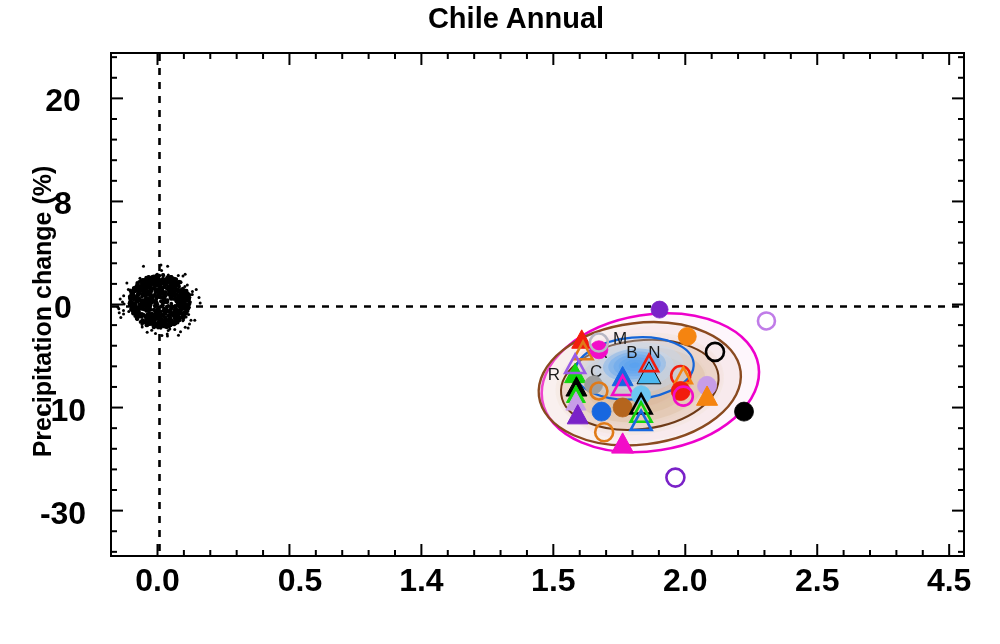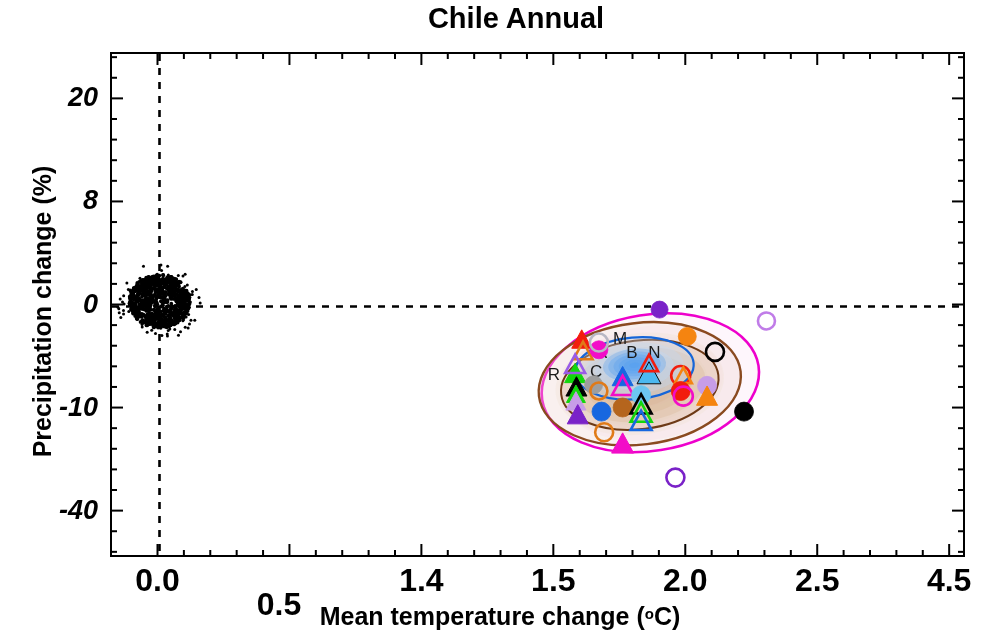--- a/index.html
+++ b/index.html
@@ -74,27 +74,26 @@
     position: absolute;
     font-size: 32px;
     font-weight: bold;
     color: #000;
     text-align: center;
     width: 80px;
     top: 562px;
   }
   .ytick-label {
     position: absolute;
-    font-size: 27px;
+    font-size: 32px;
     font-weight: bold;
     color: #000;
-    text-align: right;
+    text-align: center;
     width: 70px;
     left: 28px;
-    font-style: italic;
   }
 
   svg.overlay {
     position: absolute;
     left: 0;
     top: 0;
     width: 855px;
     height: 505px;
     overflow: visible;
   }
@@ -1292,31 +1291,30 @@
       <line x1="110" y1="98.37755102040813" x2="123" y2="98.37755102040813" stroke="#000" stroke-width="2"></line>
       <line x1="965" y1="98.37755102040813" x2="952" y2="98.37755102040813" stroke="#000" stroke-width="2"></line>
       <line x1="110" y1="77.76530612244898" x2="117" y2="77.76530612244898" stroke="#000" stroke-width="2"></line>
       <line x1="965" y1="77.76530612244898" x2="958" y2="77.76530612244898" stroke="#000" stroke-width="2"></line>
       <line x1="110" y1="57.15306122448982" x2="117" y2="57.15306122448982" stroke="#000" stroke-width="2"></line>
       <line x1="965" y1="57.15306122448982" x2="958" y2="57.15306122448982" stroke="#000" stroke-width="2"></line>
     </svg>
 
   <div id="xtick-container">
       <div class="xtick-label" style="left: 117.5px;">0.0</div>
-      <div class="xtick-label" style="left: 239px; margin-top: 24px;">0.5</div>
+      <div class="xtick-label" style="left: 260px;">0.5</div>
       <div class="xtick-label" style="left: 381.389px;">1.4</div>
       <div class="xtick-label" style="left: 513.333px; text-align: center;">1.5</div>
       <div class="xtick-label" style="left: 645.278px;">2.0</div>
       <div class="xtick-label" style="left: 777.222px;">2.5</div>
       <div class="xtick-label" style="left: 909.167px;">4.5</div>
     </div>
   <div id="ytick-container">
       <div class="ytick-label" style="top: 82.3776px;">20</div>
       <div class="ytick-label" style="top: 185.439px;">8</div>
       <div class="ytick-label" style="top: 288.5px;">0</div>
       <div class="ytick-label" style="top: 391.561px;">-10</div>
-      <div class="ytick-label" style="top: 494.622px;">-40</div>
+      <div class="ytick-label" style="top: 494.622px;">-30</div>
     </div>
 
-  <div id="xaxis-label">Mean temperature change (<span class="sup">o</span>C)</div>
   <div id="yaxis-label">Precipitation change (%)</div>
 
 </div>
 
 </body></html>

